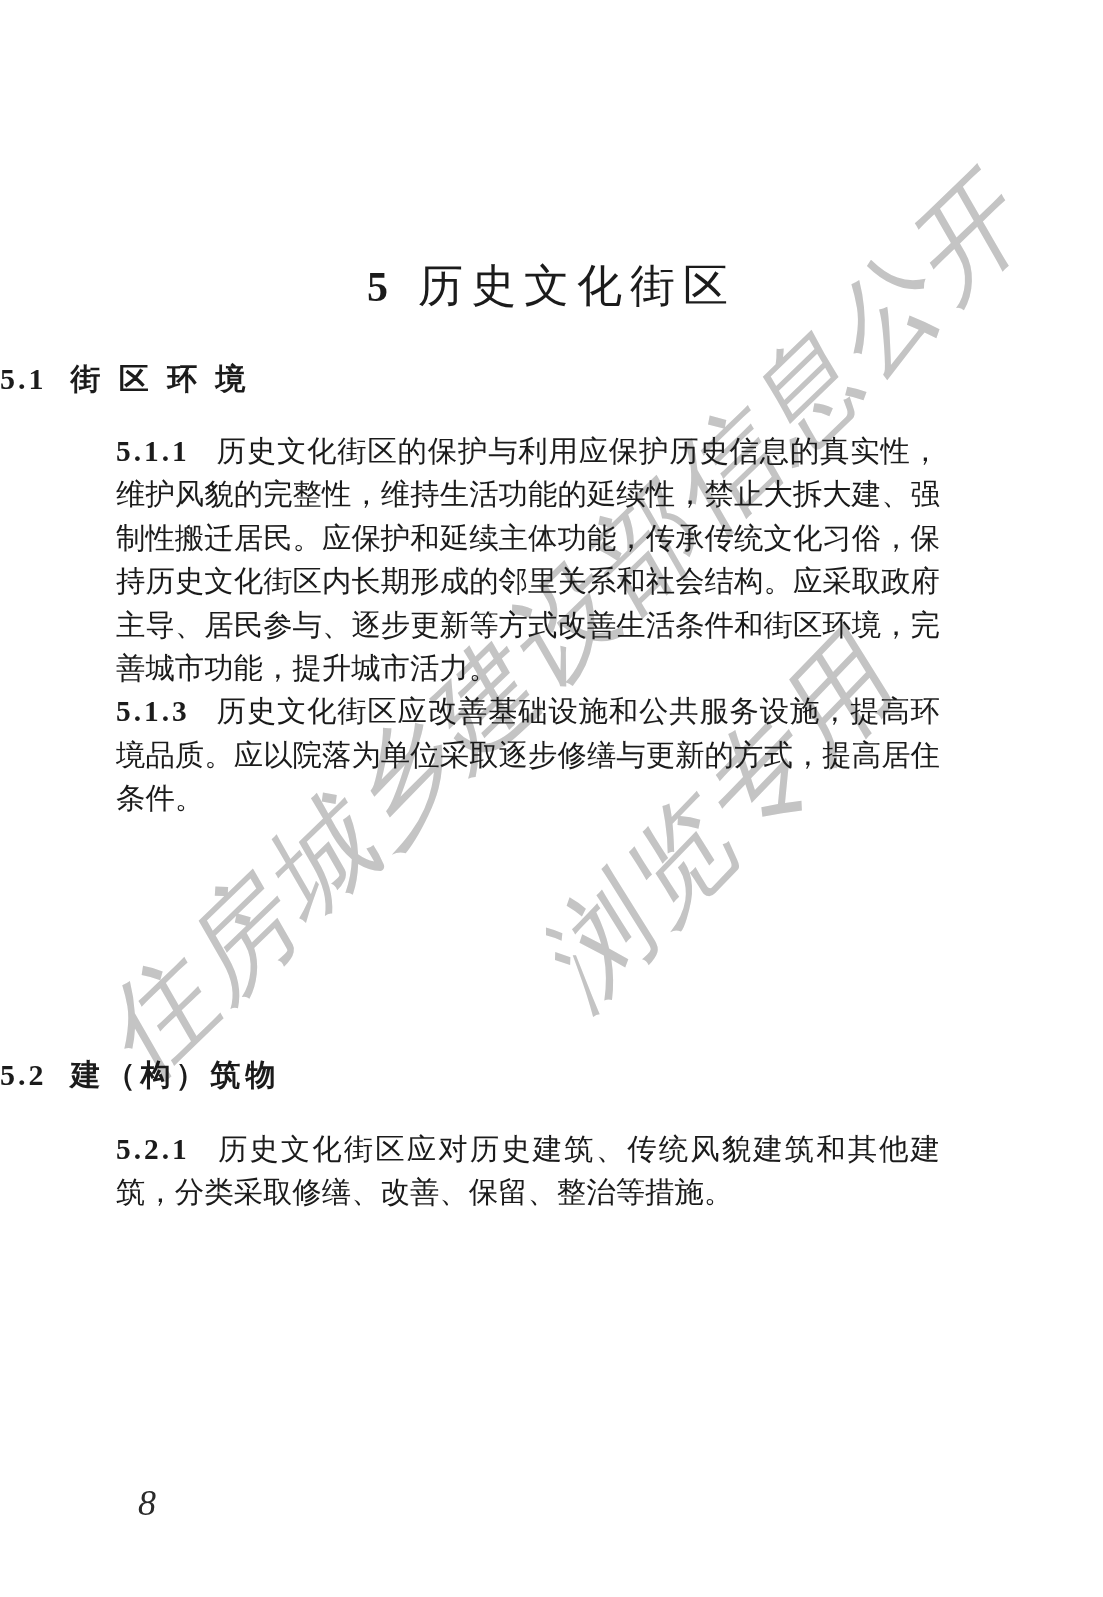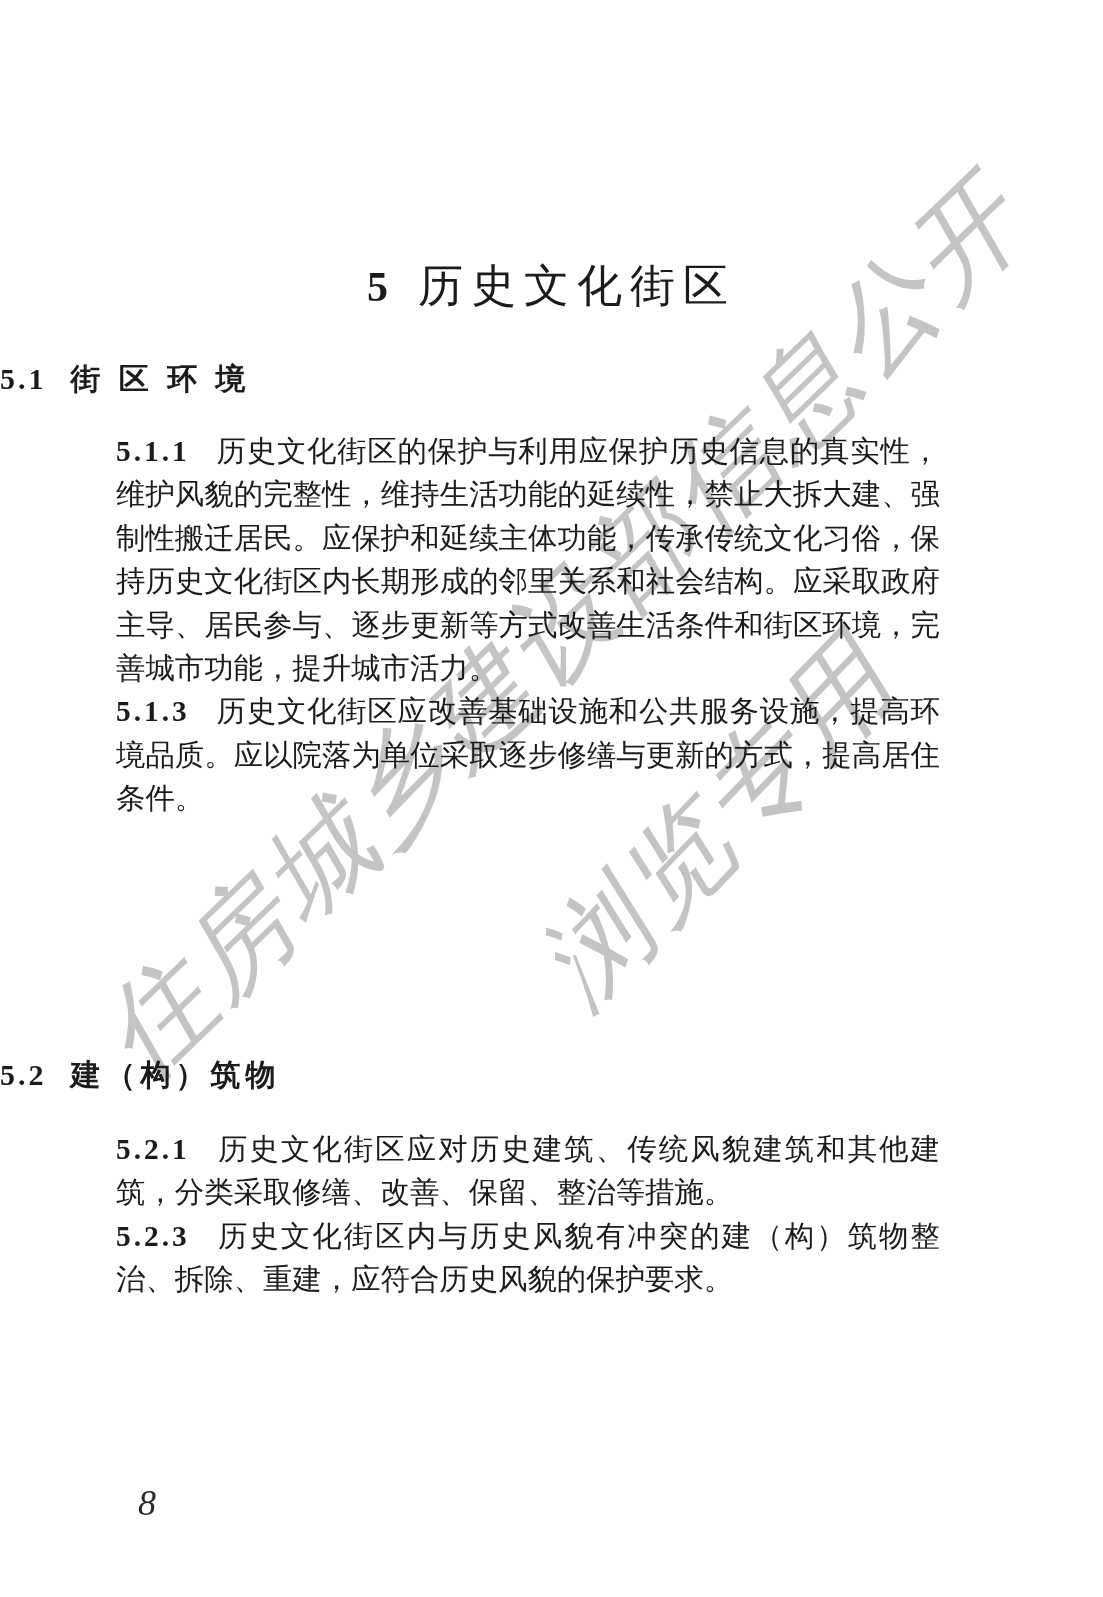--- a/index.html
+++ b/index.html
@@ -91,18 +91,17 @@
     <p class="clause"><span class="cnum">5.1.1</span><span>历史文化街区的保护与利用应保护历史信息的真实性，维护风貌的完整性，维持生活功能的延续性，禁止大拆大建、强制性搬迁居民。应保护和延续主体功能，传承传统文化习俗，保持历史文化街区内长期形成的邻里关系和社会结构。应采取政府主导、居民参与、逐步更新等方式改善生活条件和街区环境，完善城市功能，提升城市活力。</span></p>
     <p class="clause"><span class="cnum">5.1.3</span><span>历史文化街区应改善基础设施和公共服务设施，提高环境品质。应以院落为单位采取逐步修缮与更新的方式，提高居住条件。</span></p>
   </div>
 
   <div class="section-heading" id="sec2-heading">
     <span class="num">5.2</span><span class="t">建（构）筑物</span>
   </div>
 
   <div class="body-block" id="sec2-body">
     <p class="clause"><span class="cnum">5.2.1</span><span>历史文化街区应对历史建筑、传统风貌建筑和其他建筑，分类采取修缮、改善、保留、整治等措施。</span></p>
-    <p class="clause"><span class="cnum">5.2.3</span><span>历史文化街区内与历史风貌有冲突的建（构）筑物整治、拆除、重建，应符合历史风貌的保护要求。</span></p>
   </div>
 
   <div class="page-number">8</div>
 
 </div>
 
 </body></html>

